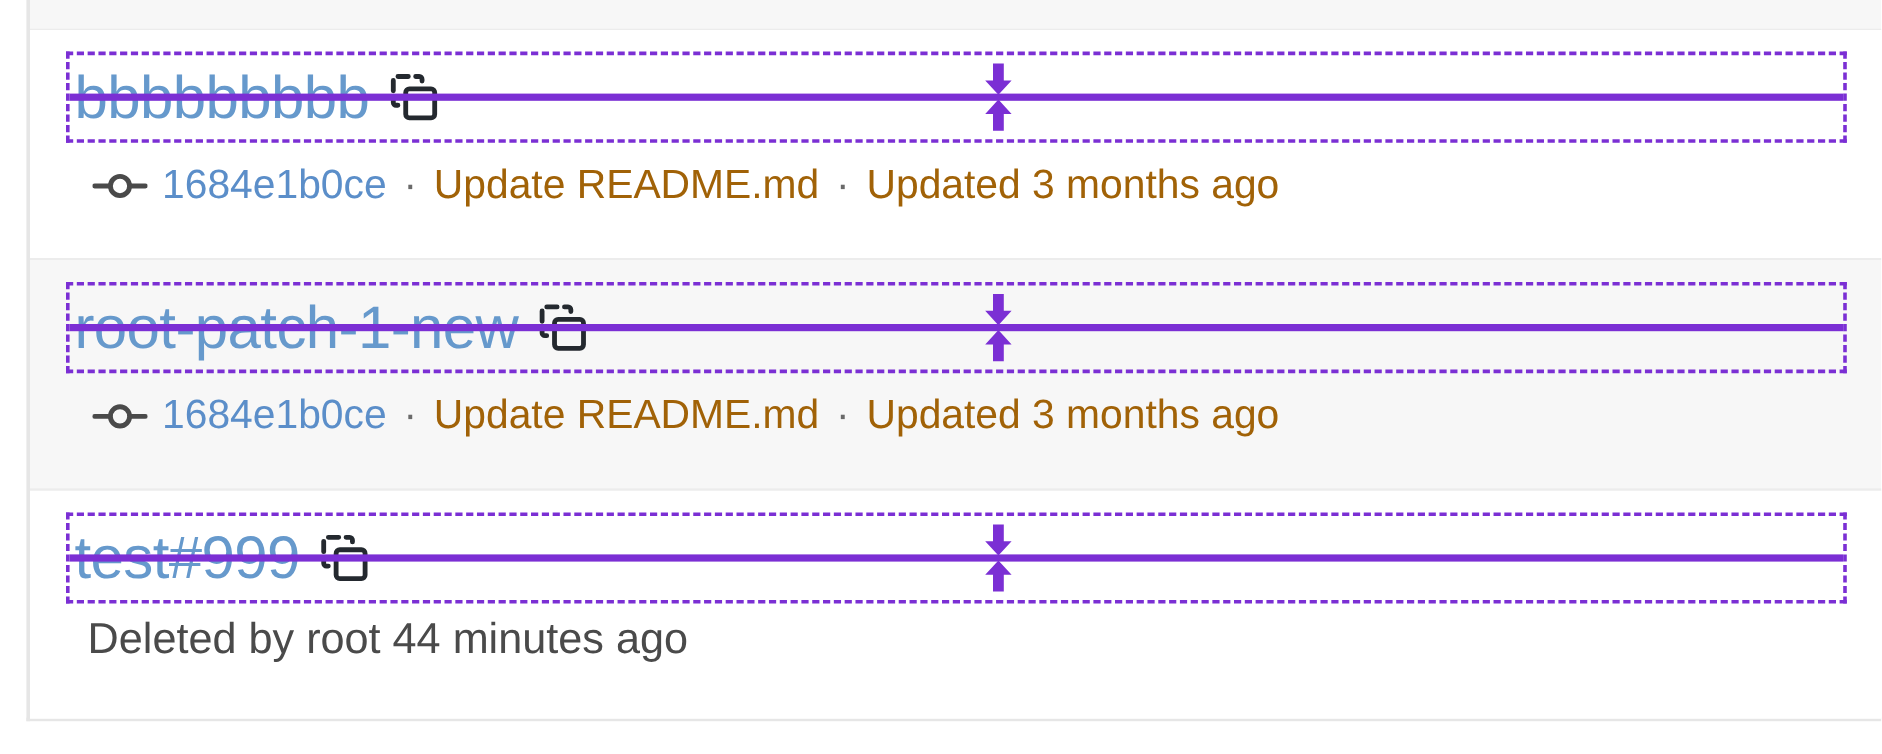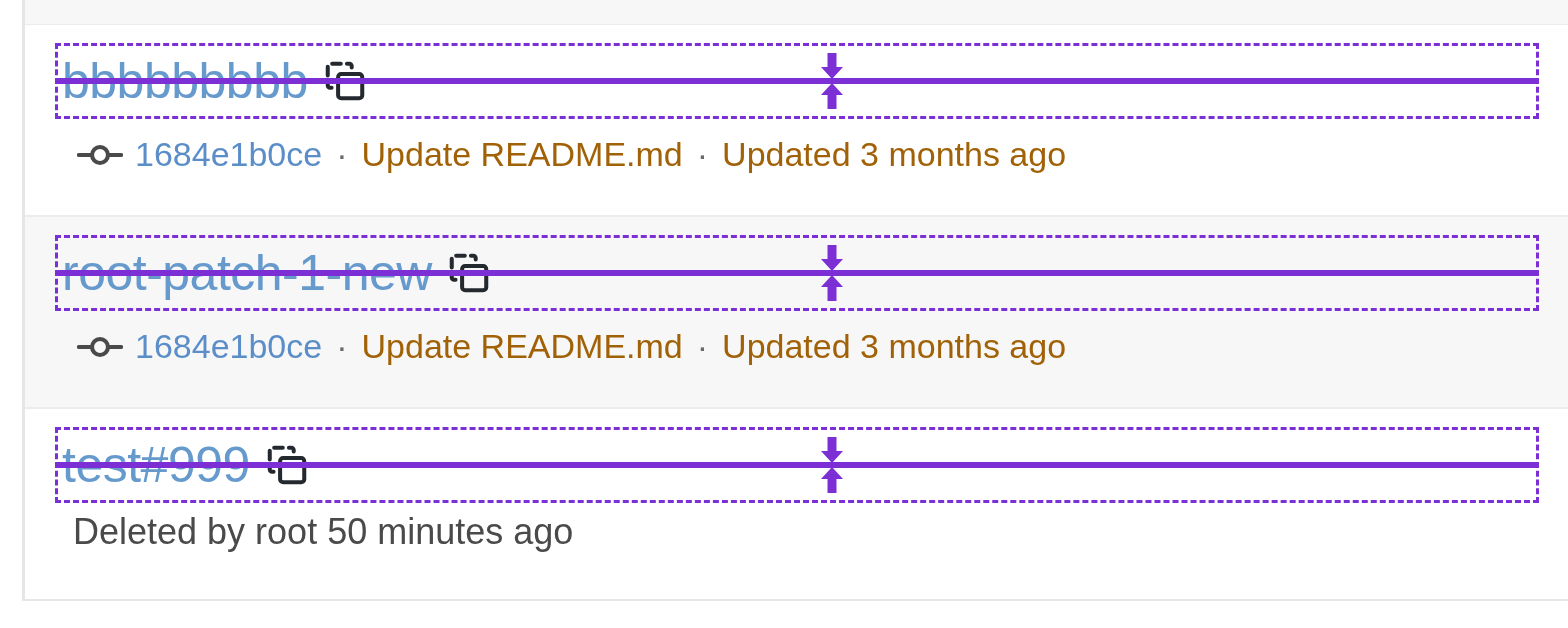--- a/index.html
+++ b/index.html
@@ -210,17 +210,17 @@
         </div>
 
         <div class="strike-line"></div>
 
         <svg class="collapse-marker" viewBox="0 0 34 64">
           <polygon points="17,30 6,18 12.5,18 12.5,4 21.5,4 21.5,18 28,18" fill="#7b2fd4"></polygon>
           <polygon points="17,34 6,46 12.5,46 12.5,60 21.5,60 21.5,46 28,46" fill="#7b2fd4"></polygon>
         </svg>
       </div>
 
-      <div class="deleted-line">Deleted by root 50 minutes ago</div>
+      <div class="deleted-line">Deleted by root 44 minutes ago</div>
     </div>
 
   </div>
 </div>
 
 </body></html>

